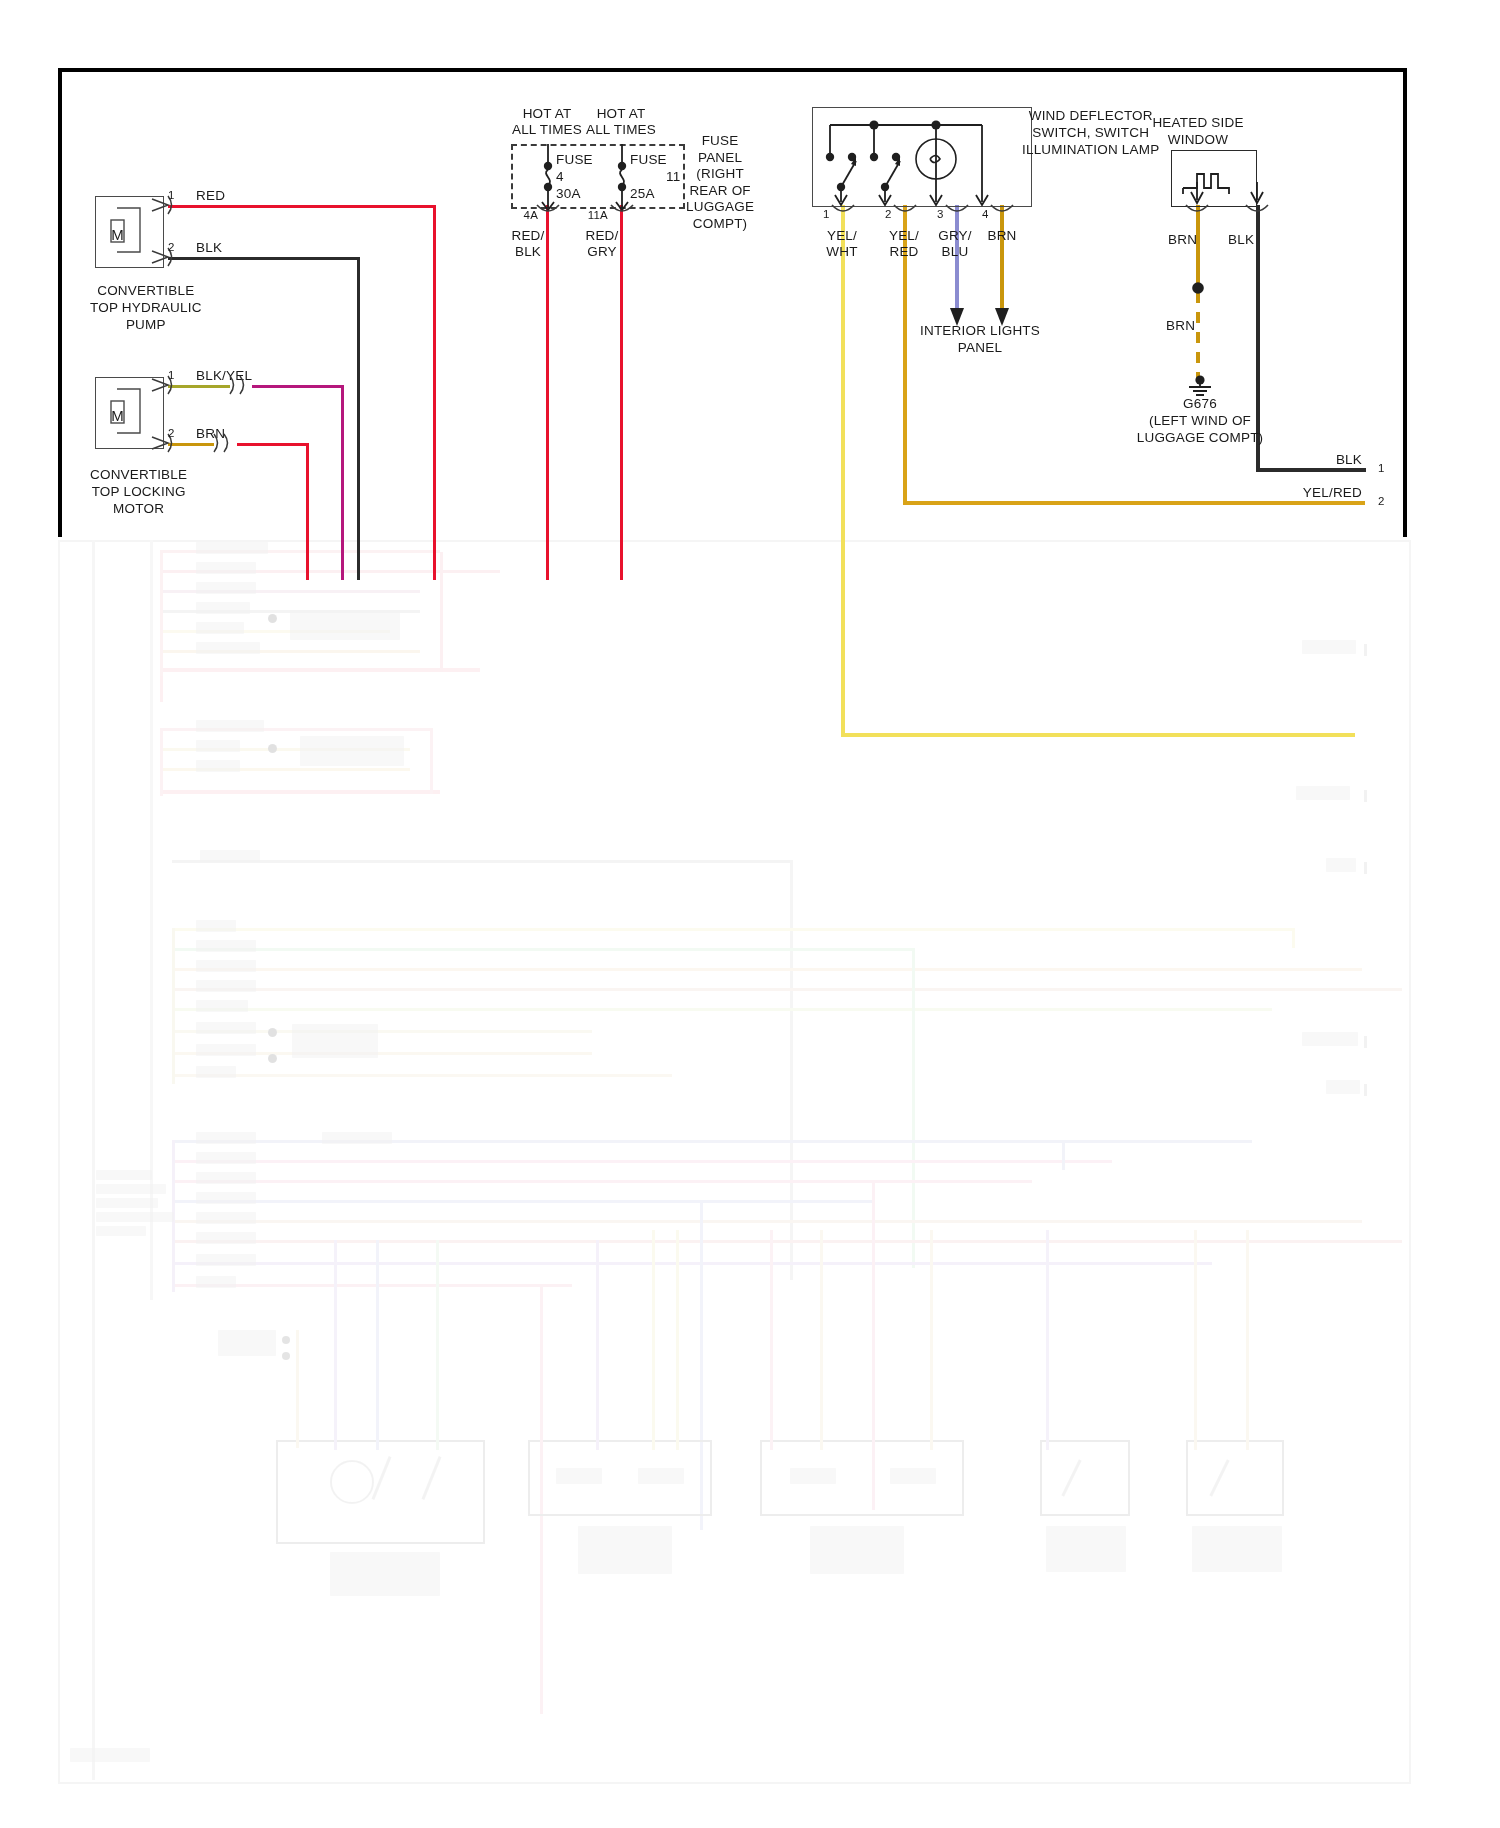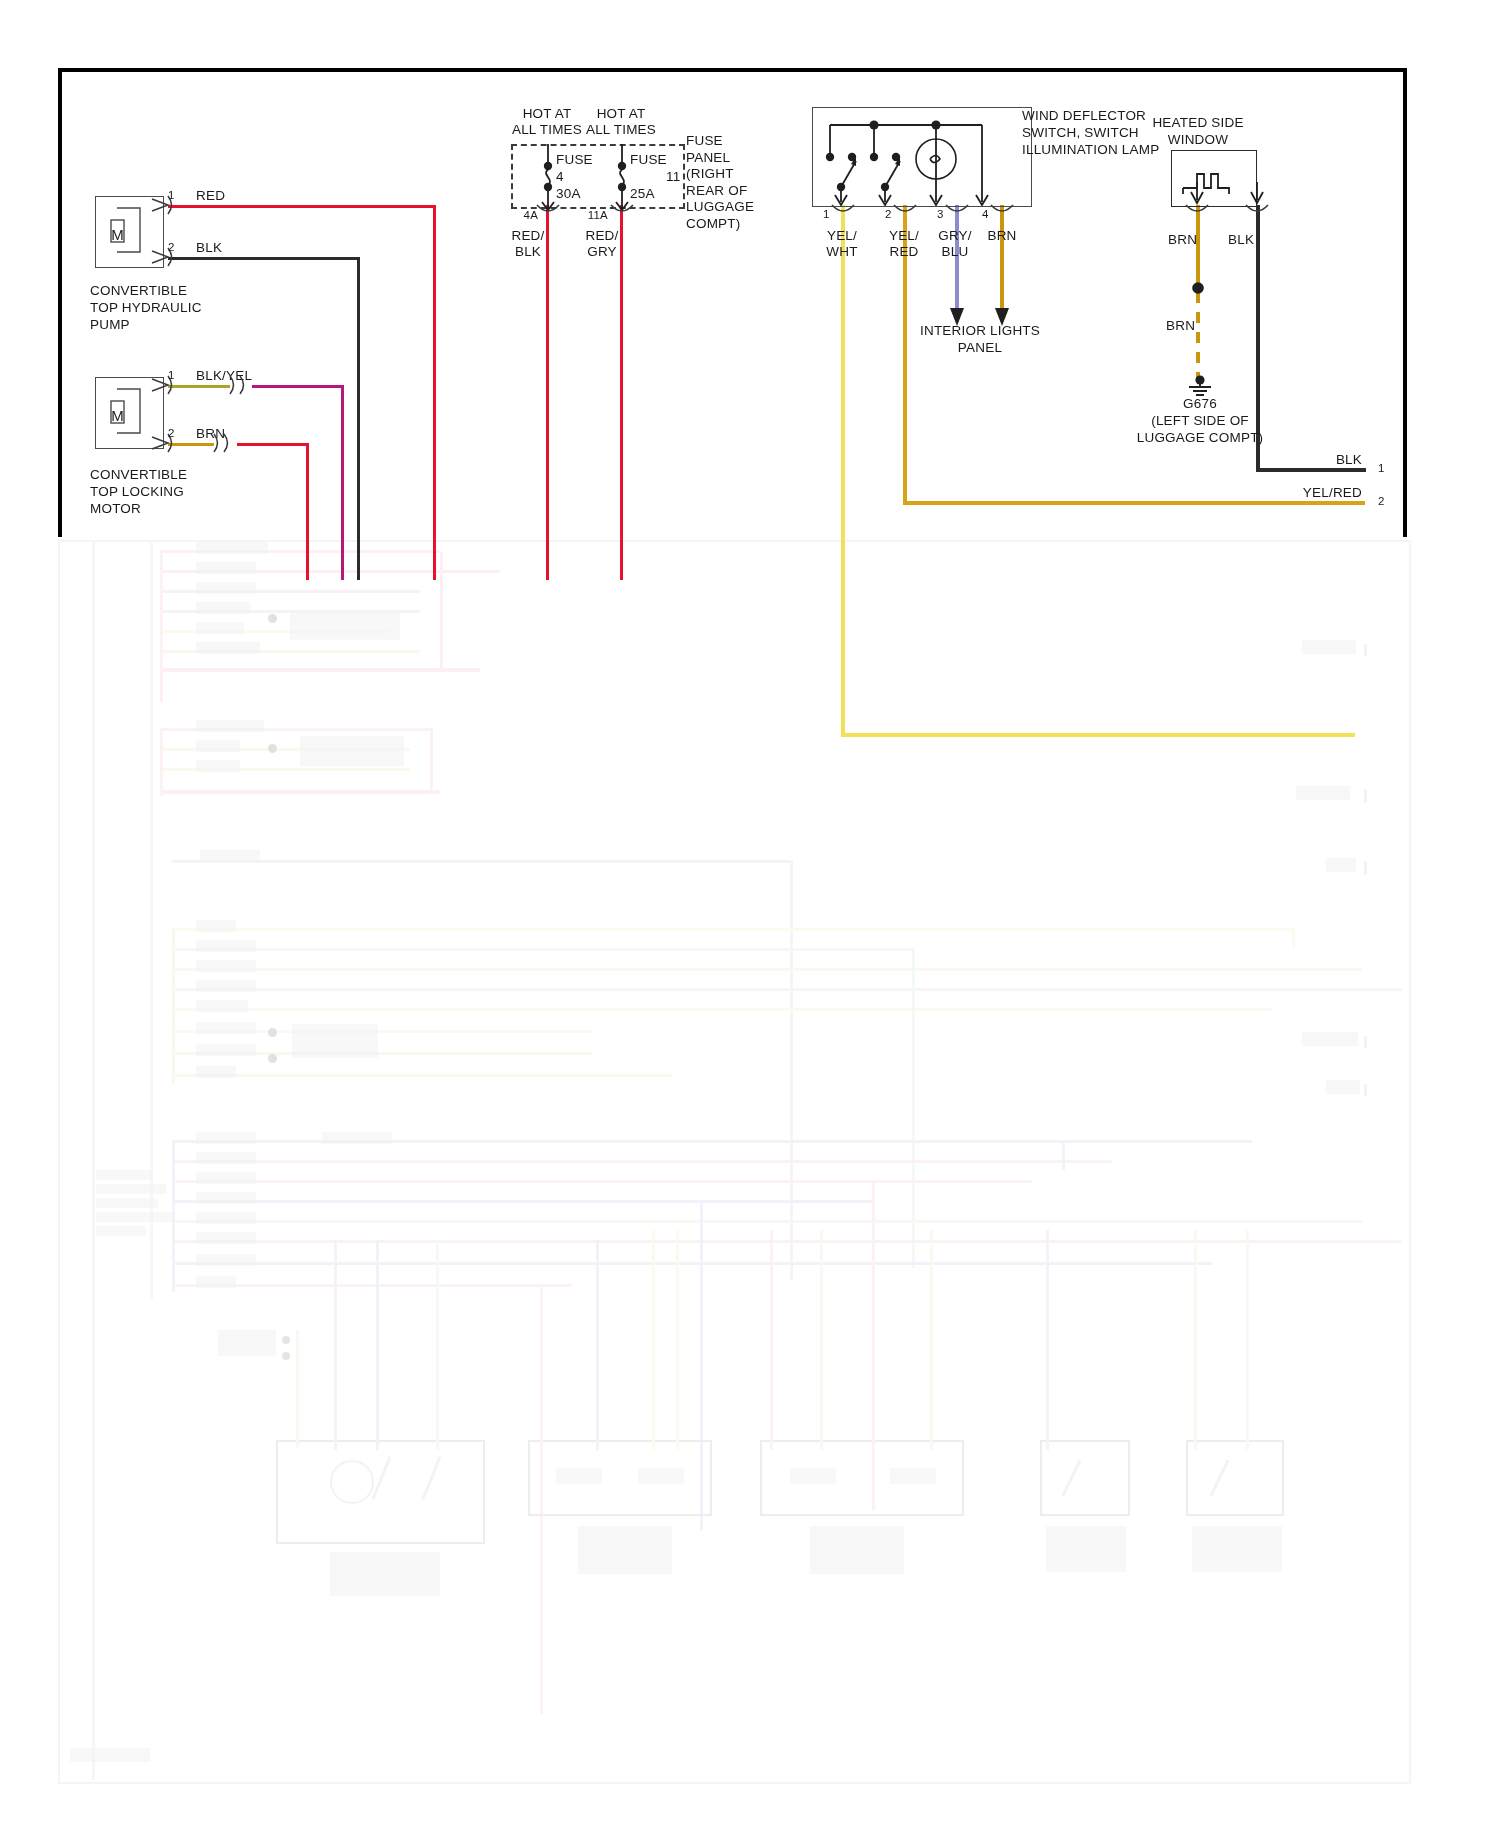--- a/index.html
+++ b/index.html
@@ -1,19 +1,19 @@
 <!DOCTYPE html>
 <html><head>
 <meta charset="utf-8">
 <title>Wiring Diagram</title>
 <style>
   html,body{margin:0;padding:0;background:#ffffff;}
   body{font-family:"Liberation Sans", sans-serif;}
   #page{position:relative;width:1500px;height:1828px;background:#fff;overflow:hidden;}
-  .txt{position:absolute;font-family:"Liberation Sans", sans-serif;font-size:13.5px;color:#1a1a1a;line-height:15px;white-space:pre;letter-spacing:.2px;}
+  .txt{position:absolute;font-family:"Liberation Sans", sans-serif;font-size:13.5px;color:#1a1a1a;line-height:15px;white-space:pre;letter-spacing:.2px;text-align:center;}
   .txt.c{text-align:center;}
   .txt.r{text-align:right;}
   .xs{font-size:11.5px;}
 
   
   .w{position:absolute;}
   .wh{height:3px;}
   .wv{width:3px;}
 
   
@@ -436,21 +436,21 @@
   <div class="txt" style="left:1166px;top:318px;">BRN</div>
 
   <svg width="40" height="30" style="left:1180px;top:374px;" viewBox="0 0 40 30">
     <circle cx="20" cy="6" r="4.6" fill="#1f1f1f"></circle>
     <line x1="20" y1="10" x2="20" y2="12" stroke="#1f1f1f" stroke-width="1.8"></line>
     <line x1="9" y1="13" x2="31" y2="13" stroke="#1f1f1f" stroke-width="2"></line>
     <line x1="13" y1="17" x2="27" y2="17" stroke="#1f1f1f" stroke-width="2"></line>
     <line x1="16" y1="21" x2="24" y2="21" stroke="#1f1f1f" stroke-width="2"></line>
   </svg>
   <div class="txt c" style="left:1112px;top:396px;width:176px;">G676</div>
-  <div class="txt c" style="left:1092px;top:412px;width:216px;line-height:17px;">(LEFT SIDE OF
+  <div class="txt c" style="left:1092px;top:412px;width:216px;line-height:17px;">(LEFT WIND OF
 LUGGAGE COMPT)</div>
 
   <div class="txt r" style="left:1268px;top:452px;width:94px;">BLK</div>
   <div class="txt xs" style="left:1378px;top:461px;">1</div>
   <div class="txt r" style="left:1252px;top:485px;width:110px;">YEL/RED</div>
   <div class="txt xs" style="left:1378px;top:494px;">2</div>
 
 </div>
 
 </body></html>

